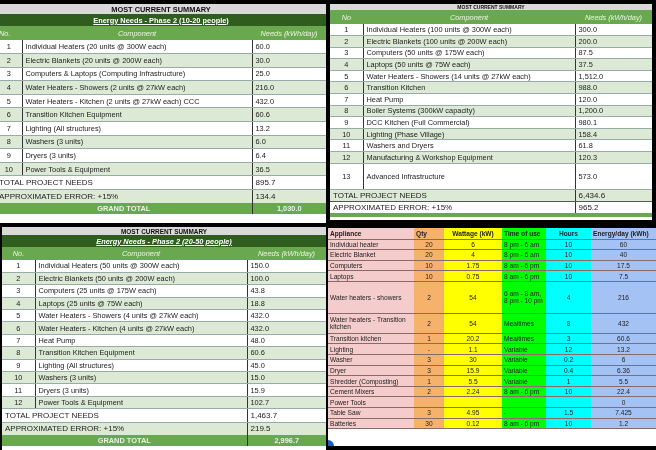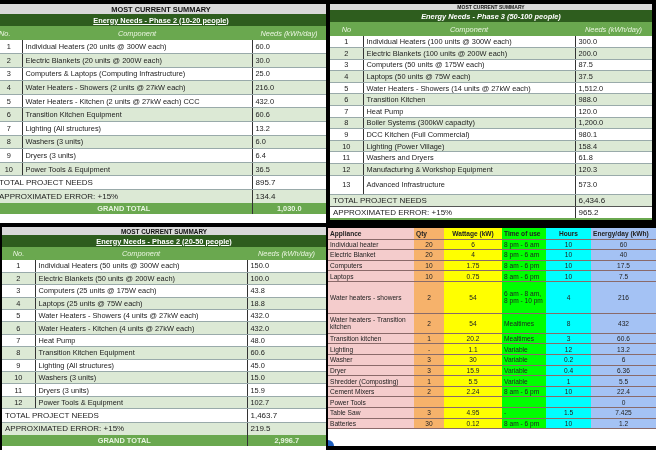--- a/index.html
+++ b/index.html
@@ -3,21 +3,21 @@
 <meta charset="utf-8">
 <style>
   html,body{margin:0;padding:0;background:#000;}
   body{width:656px;height:450px;position:relative;overflow:hidden;font-family:"Liberation Sans",sans-serif;color:#222;}
   .panel{position:absolute;background:#fff;overflow:hidden;}
   table{border-collapse:collapse;width:100%;table-layout:fixed;}
   td,th{padding:0 3px;font-size:7.4px;white-space:nowrap;overflow:hidden;}
   .summary{background:#d9d9d9;font-weight:bold;text-align:center;color:#111;}
   .title{background:#2e5d1e;color:#fff;font-weight:bold;font-style:italic;text-align:center;}
   .title.u{text-decoration:underline;font-style:normal;}
-  .title.u.i{}
+  .title.u.i{font-style:italic;}
   .hdr th{background:#6aa84f;color:#eaf5e0;font-style:italic;font-weight:normal;text-align:center;}
   .hdr th.l{text-align:left;}
   tr.row td{border-bottom:1px solid #9aa;}
   tr.row.alt td{background:#dce9d5;}
   td.num{text-align:center;}
   td.comp{border-left:1px solid #333;border-right:1px solid #333;text-align:left;}
   td.val{text-align:left;}
   .total td{font-size:8px;}
   .grand td{background:#6aa84f;color:#e8f5e0;font-weight:bold;text-align:center;}
   
@@ -129,23 +129,20 @@
   <table>
     <colgroup>
         <col style="width:33px">
         <col style="width:212px">
         <col style="width:77px">
       </colgroup>
     <tbody>
         <tr style="height:6px">
           <td colspan="3" class="summary" style="font-size:5px;line-height:6px">MOST CURRENT SUMMARY</td>
         </tr>
-    <tr style="height:12px">
-          <td colspan="3" class="title">Energy Needs - Phase 3 (50-100 people)</td>
-        </tr>
     <tr class="hdr" style="height:14px">
       <th>No</th>
       <th>Component</th>
       <th>Needs (kWh/day)</th>
     </tr>
     </tbody>
       <tbody id="p2-body">
         <tr class="row" style="height: 11.6px;">
           <td class="num">1</td>
           <td class="comp">Individual Heaters (100 units @ 300W each)</td>
@@ -186,34 +183,34 @@
           <td class="comp">Boiler Systems (300kW capacity)</td>
           <td class="val">1,200.0</td>
         </tr>
         <tr class="row" style="height: 11.6px;">
           <td class="num">9</td>
           <td class="comp">DCC Kitchen (Full Commercial)</td>
           <td class="val">980.1</td>
         </tr>
         <tr class="row alt" style="height: 11.6px;">
           <td class="num">10</td>
-          <td class="comp">Lighting (Power Village)</td>
+          <td class="comp">Lighting (Phase Village)</td>
           <td class="val">158.4</td>
         </tr>
         <tr class="row" style="height: 11.6px;">
           <td class="num">11</td>
           <td class="comp">Washers and Dryers</td>
           <td class="val">61.8</td>
         </tr>
         <tr class="row alt" style="height: 11.6px;">
           <td class="num">12</td>
           <td class="comp">Manufacturing &amp; Workshop Equipment</td>
           <td class="val">120.3</td>
         </tr>
-        <tr class="row" style="height: 19px;">
+        <tr class="row" style="height: 26px;">
           <td class="num">13</td>
           <td class="comp">Advanced Infrastructure</td>
           <td class="val">573.0</td>
         </tr>
       </tbody>
     <tbody>
         <tr class="total" style="height:12px;background:#dce9d5">
       <td colspan="2" style="border-bottom:1px solid #555">TOTAL PROJECT NEEDS</td>
       <td class="val" style="border-bottom:1px solid #555;border-left:1px solid #333">6,434.6</td>
     </tr>

